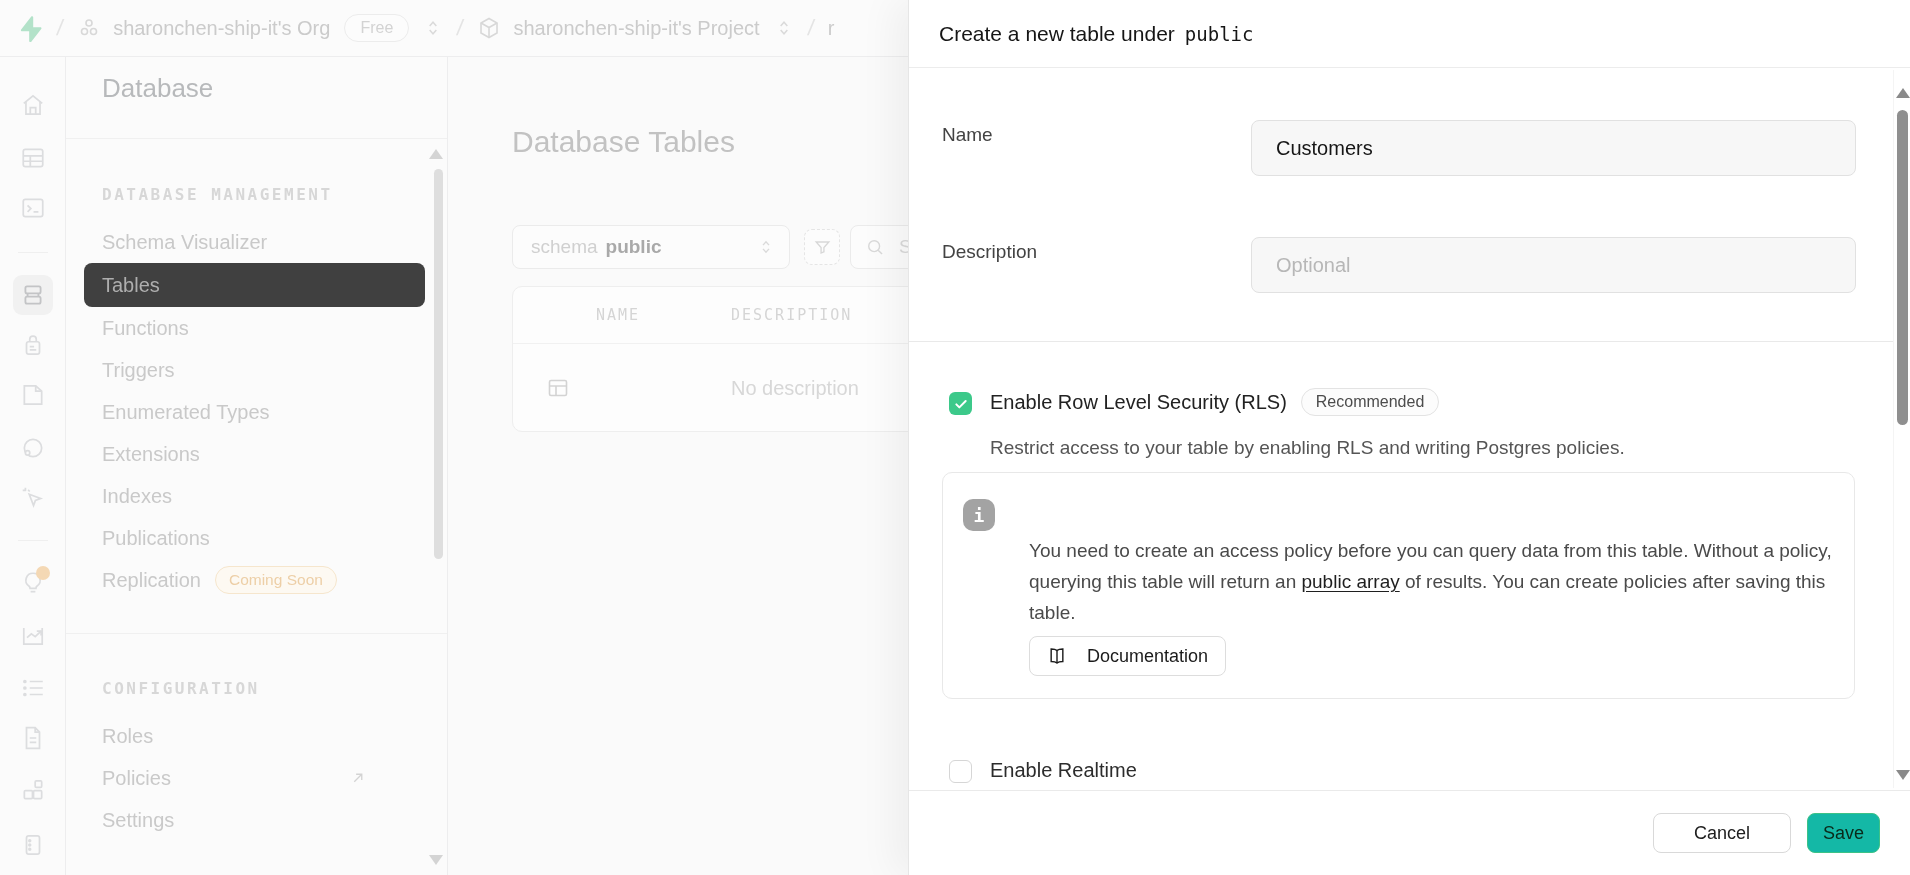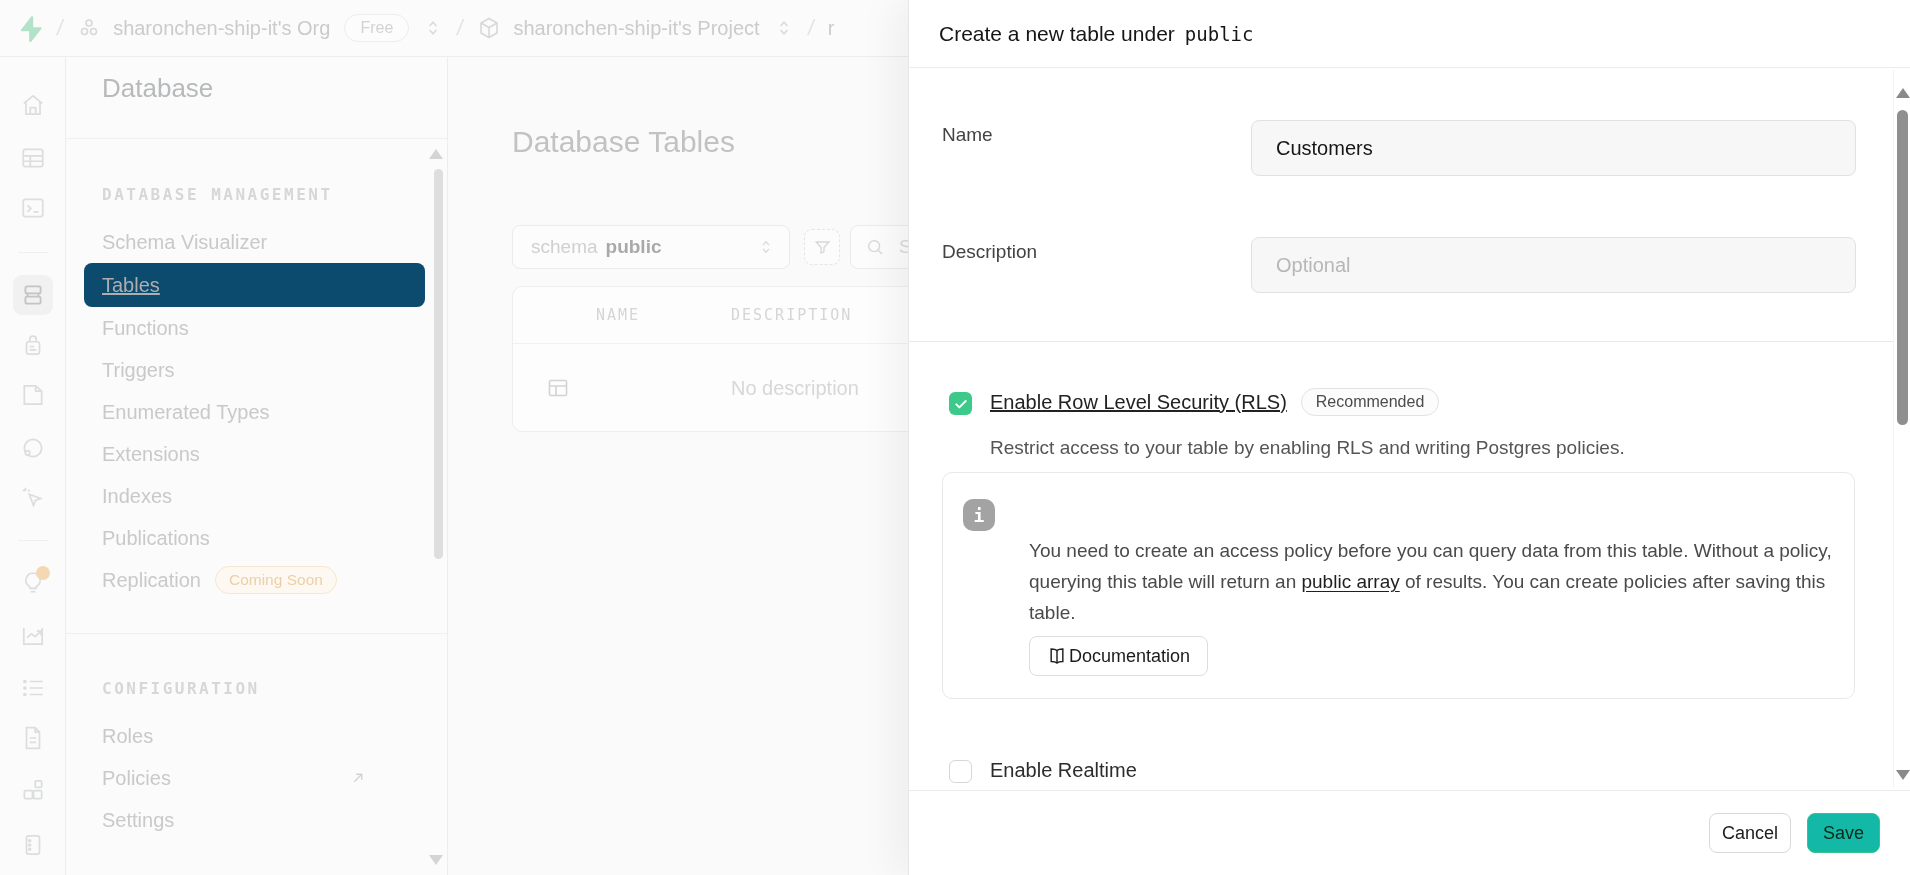--- a/index.html
+++ b/index.html
@@ -38,22 +38,22 @@
   
   .sidebar { position:absolute; left:66px; top:57px; width:382px; height:818px;
     background:#fbfbfb; border-right:1px solid #ededee; }
   .sidebar-title { position:absolute; left:36px; top:16px; font-size:26px; font-weight:500; color:#b7b9bb; }
   .sb-divider { position:absolute; left:0; right:0; border-top:1px solid #f0f0f0; }
   .sb-section-label { position:absolute; left:36px; font-size:16px; letter-spacing:2.5px;
     color:#d7d7d7; font-family:"DejaVu Sans Mono", monospace;font-weight:bold; }
   .sb-item { position:absolute; left:0; right:14px; height:42px; line-height:42px;
     padding-left:36px; font-size:20px; color:#c9c9c9; cursor:pointer; display:flex; align-items:center; }
   .sb-item-active { position:absolute; left:18px; right:22px; height:44px; line-height:44px;
-    background:#0c4a6e; border-radius:8px; padding-left:18px; font-size:20px; font-weight:500;
-    color:#aeaeae; cursor:pointer;text-decoration:underline; }
+    background:#404040; border-radius:8px; padding-left:18px; font-size:20px; font-weight:500;
+    color:#aeaeae; cursor:pointer; }
   .badge-soon { font-size:15.5px; color:#edcfa7; border:1px solid #f6e6cd; background:#fdf9f2;
     border-radius:999px; padding:4px 13px; margin-left:14px; line-height:normal; }
   .ext-arrow { position:absolute; right:66px; color:#d3d3d3; display:flex; }
   .sb-scroll-up { position:absolute; right:4px; top:92px; width:0; height:0;
     border-left:7px solid transparent; border-right:7px solid transparent; border-bottom:10px solid #d4d4d4; cursor:pointer; }
   .sb-thumb { position:absolute; right:4px; top:112px; width:9px; height:390px; background:#dedede;
     border-radius:5px; cursor:pointer; }
   .sb-scroll-down { position:absolute; right:4px; top:798px; width:0; height:0;
     border-left:7px solid transparent; border-right:7px solid transparent; border-top:10px solid #d4d4d4; cursor:pointer; }
 
@@ -93,39 +93,39 @@
   .fld-label { position:absolute; left:33px; font-size:19px; color:#434343; }
   .fld-input { position:absolute; left:342px; width:605px; height:56px; border:1px solid #e1e1e1;
     border-radius:8px; background:#f7f7f7; padding:0 24px; font-size:20px; font-weight:500; color:#161616;
     font-family:"Liberation Sans", sans-serif; outline:none; }
   .fld-input::placeholder { color:#b7b7b7; font-weight:400; }
   .dlg-divider { position:absolute; left:0; top:341px; width:985px; border-top:1px solid #e9e9e9; }
   .chk { position:absolute; left:40px; width:23px; height:23px; border-radius:6px; cursor:pointer; }
   .chk-on { background:#3cc98a; display:flex; align-items:center; justify-content:center; }
   .chk-off { background:#ffffff; border:1.5px solid #d6d6d6; }
   .rls-row { position:absolute; left:81px; top:388px; display:flex; align-items:center; gap:14px; }
-  .rls-label { font-size:20px; font-weight:500; color:#222222;text-decoration:underline; }
+  .rls-label { font-size:20px; font-weight:500; color:#222222; }
   .badge-rec { font-size:16px; color:#4c4c4c; border:1px solid #e3e3e3; background:#fcfcfc;
     border-radius:999px; padding:4px 14px; }
   .rls-help { position:absolute; left:81px; top:426px; font-size:19px; color:#555555;margin-top:11px; }
   .info-box { position:absolute; left:33px; top:472px; width:913px; height:227px;
     border:1px solid #e8e8e8; border-radius:10px; background:#ffffff; }
   .info-icon { position:absolute; left:20px; top:26px; width:32px; height:32px; border-radius:10px;
     background:#a3a3a3; color:#ffffff; display:flex; align-items:center; justify-content:center;
     font-size:18px; font-weight:bold; font-family:"DejaVu Sans Mono", monospace; }
   .info-title { position:absolute; left:86px; top:30px; font-size:19.5px; font-weight:600; color:#181818; }
   .info-body { position:absolute; left:86px; top:62px; width:805px; font-size:19px; line-height:31px; color:#4a4a4a; }
   .info-link { color:#1f1f1f; font-weight:500; text-decoration:underline; text-underline-offset:3px; cursor:pointer; }
   .doc-btn { position:absolute; left:86px; top:163px; height:40px; display:inline-flex; align-items:center;
-    gap:2px; padding:0 17px; border:1px solid #dddddd; border-radius:8px; background:#ffffff;
+    gap:20px; padding:0 17px; border:1px solid #dddddd; border-radius:8px; background:#ffffff;
     font-size:18px; color:#1b1b1b; cursor:pointer; font-family:"Liberation Sans", sans-serif; }
   .rt-label { position:absolute; left:81px; top:759px; font-size:20px; font-weight:500; color:#2c2c2c; }
   .dlg-footer { position:absolute; left:0; top:790px; width:100%; height:85px; border-top:1px solid #eaeaea;
     background:#ffffff; display:flex; align-items:center; justify-content:flex-end; gap:16px; padding-right:30px; }
-  .btn-cancel { height:40px; padding:0 12px; border:1px solid #d9d9d9; border-radius:8px; background:#ffffff;
+  .btn-cancel { height:40px; padding:0 40px; border:1px solid #d9d9d9; border-radius:8px; background:#ffffff;
     font-size:18px; color:#202020; cursor:pointer; font-family:"Liberation Sans", sans-serif; }
   .btn-save { height:40px; padding:0 15px; border:1px solid #3cc287; border-radius:8px; background:#14b8a6;
     font-size:18px; font-weight:500; color:#0a2a1a; cursor:pointer; font-family:"Liberation Sans", sans-serif; }
   .dlg-scrollbar { position:absolute; right:0; top:70px; width:17px; height:718px; border-left:1px solid #f4f4f4; }
   .dsb-up { position:absolute; left:2px; top:18px; width:0; height:0; border-left:7px solid transparent;
     border-right:7px solid transparent; border-bottom:10px solid #8a8a8a; cursor:pointer; }
   .dsb-thumb { position:absolute; left:3px; top:40px; width:11px; height:315px; background:#8f8f8f;
     border-radius:6px; cursor:pointer; }
   .dsb-down { position:absolute; left:2px; top:700px; width:0; height:0; border-left:7px solid transparent;
     border-right:7px solid transparent; border-top:10px solid #8a8a8a; cursor:pointer; }

